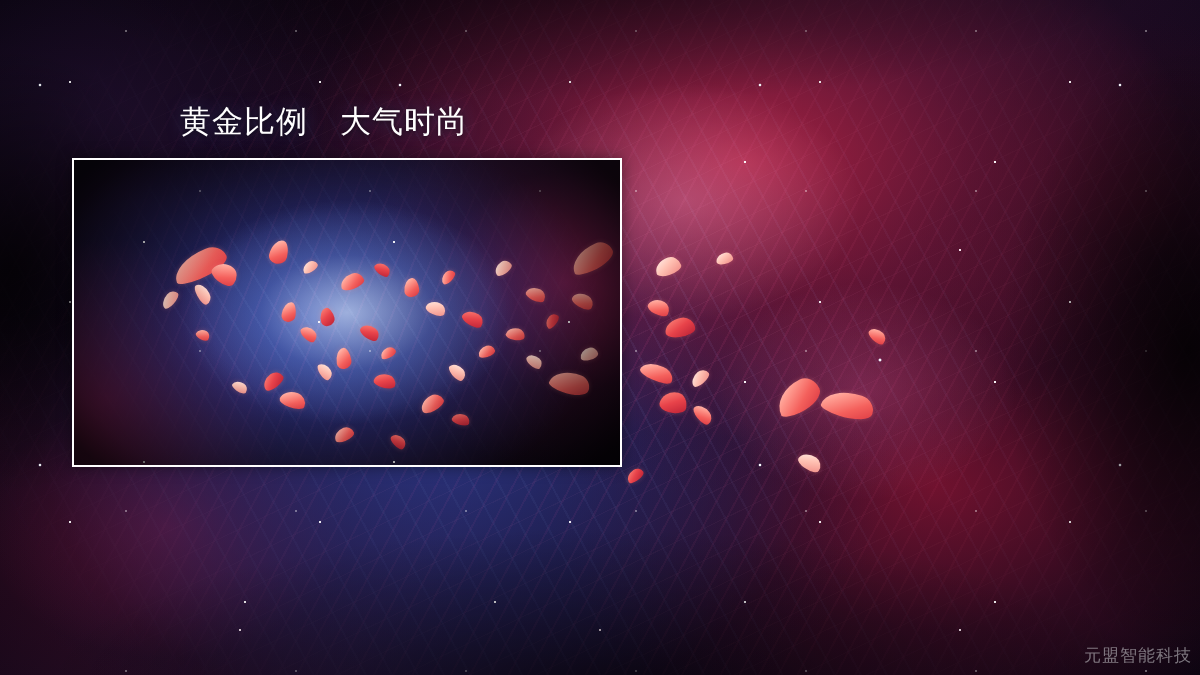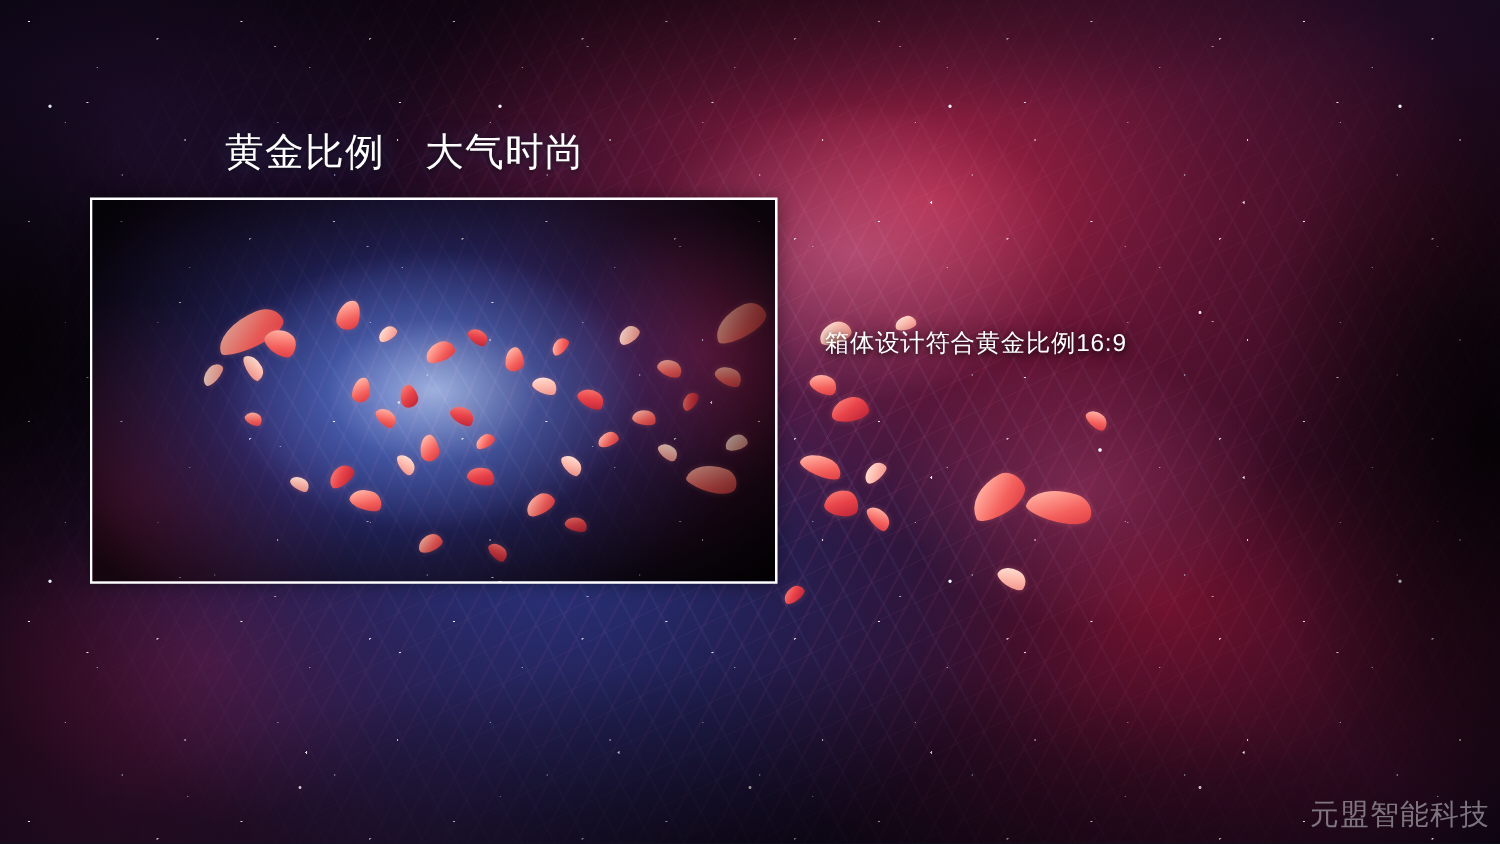--- a/index.html
+++ b/index.html
@@ -1,18 +1,18 @@
 <!DOCTYPE html>
 <html><head>
 <meta charset="utf-8">
 <style>
   html,body{margin:0;padding:0;background:#000;}
   #stage{
     position:relative;width:1200px;height:675px;overflow:hidden;
-    background:#0f172a;
+    background:#be185d;
     font-family:"Liberation Sans","DejaVu Sans",sans-serif;
     -webkit-font-smoothing:antialiased;
   }
 
   
   .nb{position:absolute;inset:0;pointer-events:none;}
 
   .nb-base{
     background:
       radial-gradient(ellipse 680px 420px at 62% 24%, rgba(196,38,72,.82) 0%, rgba(150,28,66,.50) 34%, rgba(60,12,40,.12) 66%, rgba(0,0,0,0) 80%),
@@ -131,21 +131,21 @@
     white-space:pre;
   }
   #body-text{
     position:absolute;left:660px;top:254px;
     font-size:19.5px;line-height:43px;color:#ffffff;letter-spacing:.6px;
     text-shadow:0 1px 5px rgba(0,0,0,.80), 0 0 14px rgba(0,0,0,.55);
   }
   #body-text .line{white-space:nowrap;}
   #watermark{
     position:absolute;right:8px;bottom:8px;
-    font-size:23px;color:rgba(188,185,190,.62);letter-spacing:1px;
+    font-size:17px;color:rgba(188,185,190,.62);letter-spacing:1px;
   }
 </style>
 </head>
 <body>
 
 <div id="stage">
 
   <div class="nb nb-base"></div>
   <div class="nb nb-glow"></div>
   <div class="nb nb-fil"></div>
@@ -215,18 +215,17 @@
       <div class="petal" style="left: 692px; top: 408px; width: 22px; height: 13px; transform: rotate(52deg);"></div>
       <div class="petal long" style="left: 775px; top: 382px; width: 46px; height: 30px; transform: rotate(-26deg);"></div>
       <div class="petal long" style="left: 822px; top: 392px; width: 52px; height: 26px; transform: rotate(18deg);"></div>
       <div class="petal pale" style="left: 798px; top: 455px; width: 24px; height: 15px; transform: rotate(34deg);"></div>
       <div class="petal pale" style="left: 716px; top: 253px; width: 17px; height: 11px; transform: rotate(-12deg);"></div>
       <div class="petal" style="left: 868px; top: 330px; width: 19px; height: 12px; transform: rotate(44deg);"></div>
       <div class="petal deep" style="left: 626px; top: 470px; width: 18px; height: 11px; transform: rotate(-34deg);"></div>
     </div>
 
   <div id="body-text">
-    <div class="line">箱体设计符合黄金比例16:9</div>
   </div>
 
   <div id="watermark">元盟智能科技</div>
 
 </div>
 
 </body></html>

